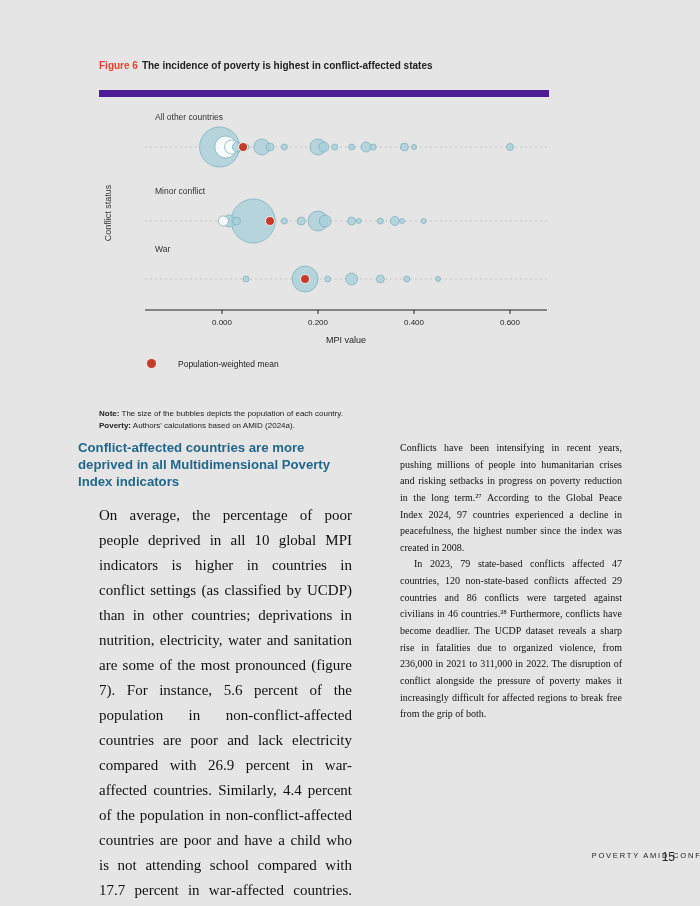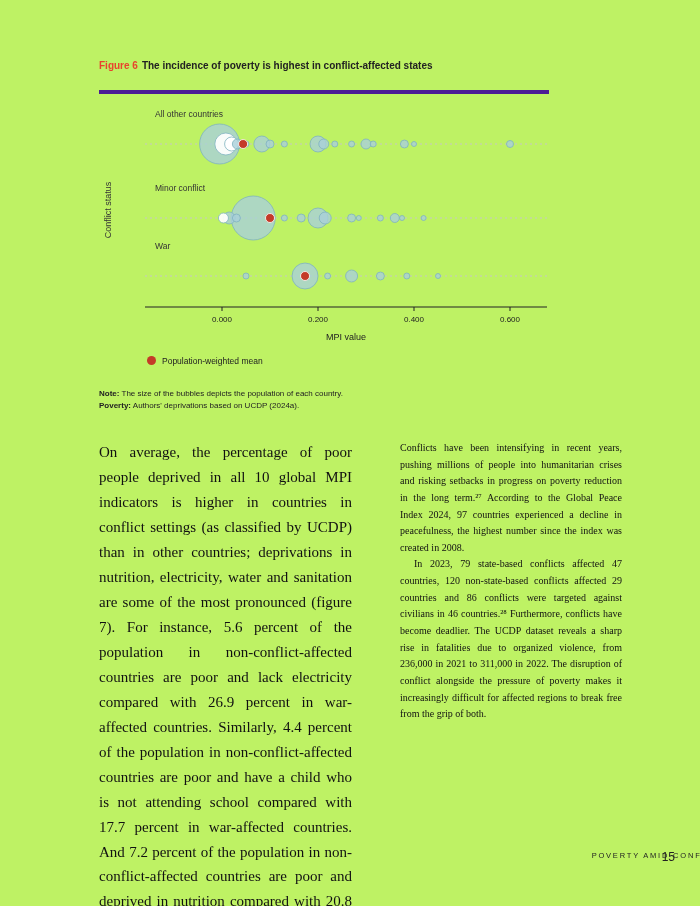--- a/index.html
+++ b/index.html
@@ -1,28 +1,28 @@
 <!DOCTYPE html>
 <html lang="en"><head>
 <meta charset="utf-8">
 <style>
   html, body { margin:0; padding:0; background:#ffffff; }
   .page {
-    position:relative; width:700px; height:906px; background:#bef264;
+    position:relative; width:700px; height:906px; background:#e5e5e5;
     font-family:"Liberation Sans","DejaVu Sans",sans-serif; color:#1a1a1a; overflow:hidden;
   }
   
   .figure-caption { position:absolute; left:99px; top:60px; width:460px; font-size:10px; font-weight:bold; color:#222; }
   .fig-label { color:#e8432d; margin-right:4px; }
   
-  .chart-block { position:absolute; left:99px; top:90px; width:450px; border-top:4px solid #4c1d95; }
+  .chart-block { position:absolute; left:99px; top:90px; width:450px; border-top:7px solid #4c1d95; }
   .chart-block svg { display:block; font-family:"Liberation Sans","DejaVu Sans",sans-serif; }
-  .legend-row { display:flex; align-items:flex-start; gap:6px; padding-left:48px; margin-top:2px; font-size:8.5px; color:#222; }
+  .legend-row { display:flex; align-items:flex-start; gap:22px; padding-left:48px; margin-top:2px; font-size:8.5px; color:#222; }
   .legend-dot { width:9px; height:9px; border-radius:50%; background:#c43b28; flex:0 0 auto; }
-  .figure-notes { position:absolute; left:99px; top:388px; font-size:8px; color:#222; line-height:1.55; }
+  .figure-notes { position:absolute; left:99px; top:408px; font-size:8px; color:#222; line-height:1.55; }
   .figure-notes b { font-weight:bold; }
   
   .columns { position:absolute; left:78px; top:440px; width:544px; display:flex; gap:26px; }
   .col-left { width:274px; }
   .col-right { width:244px; }
   .section-heading {
     margin:0 0 13px 0; font-size:13.2px; line-height:1.27; color:#23688b;
     font-weight:bold; font-family:"Liberation Sans","DejaVu Sans",sans-serif;
   }
   .body-text {
@@ -109,25 +109,26 @@
         <text x="12" y="116" text-anchor="middle" font-size="9" fill="#333" transform="rotate(-90 12 116)">Conflict status</text>
       </svg>
     <div class="legend-row">
       <span class="legend-dot" style="background: rgb(196, 59, 40);"></span>
       <span>Population-weighted mean</span>
     </div>
   </div>
 
   <div class="figure-notes">
     <div><b>Note:</b> <span>The size of the bubbles depicts the population of each country.</span></div>
-    <div><b>Poverty:</b> <span>Authors' deprivations based on UCDP (2024a).</span></div>
+    <div><b>Poverty:</b> <span>Authors' calculations based on AMID (2024a).</span></div>
   </div>
 
   <div class="columns">
     <div class="col-left">
+      <h2 class="section-heading">Conflict-affected countries are more deprived in all Multidimensional Poverty Index indicators</h2>
       <div class="body-text">
         <p>On average, the percentage of poor people deprived in all 10 global MPI indicators is higher in countries in conflict settings (as classified by UCDP) than in other countries; deprivations in nutrition, electricity, water and sanitation are some of the most pronounced (figure 7). For instance, 5.6 percent of the population in non-conflict-affected countries are poor and lack electricity compared with 26.9 percent in war-affected countries. Similarly, 4.4 percent of the population in non-conflict-affected countries are poor and have a child who is not attending school compared with 17.7 percent in war-affected countries. And 7.2 percent of the population in non-conflict-affected countries are poor and deprived in nutrition compared with 20.8 percent in war-affected countries. Being poor and deprived in child mortality is a tragic situation that is far more prevalent in war-affected countries (8.0 percent of the population compared with 1.1 percent).</p>
       </div>
     </div>
     <div class="col-right">
       <div class="body-text">
         <p>Conflicts have been intensifying in recent years, pushing millions of people into humanitarian crises and risking setbacks in progress on poverty reduction in the long term.²⁷ According to the Global Peace Index 2024, 97 countries experienced a decline in peacefulness, the highest number since the index was created in 2008.</p>
         <p class="indent">In 2023, 79 state-based conflicts affected 47 countries, 120 non-state-based conflicts affected 29 countries and 86 conflicts were targeted against civilians in 46 countries.²⁸ Furthermore, conflicts have become deadlier. The UCDP dataset reveals a sharp rise in fatalities due to organized violence, from 236,000 in 2021 to 311,000 in 2022. The disruption of conflict alongside the pressure of poverty makes it increasingly difficult for affected regions to break free from the grip of both.</p>
       </div>
     </div>

